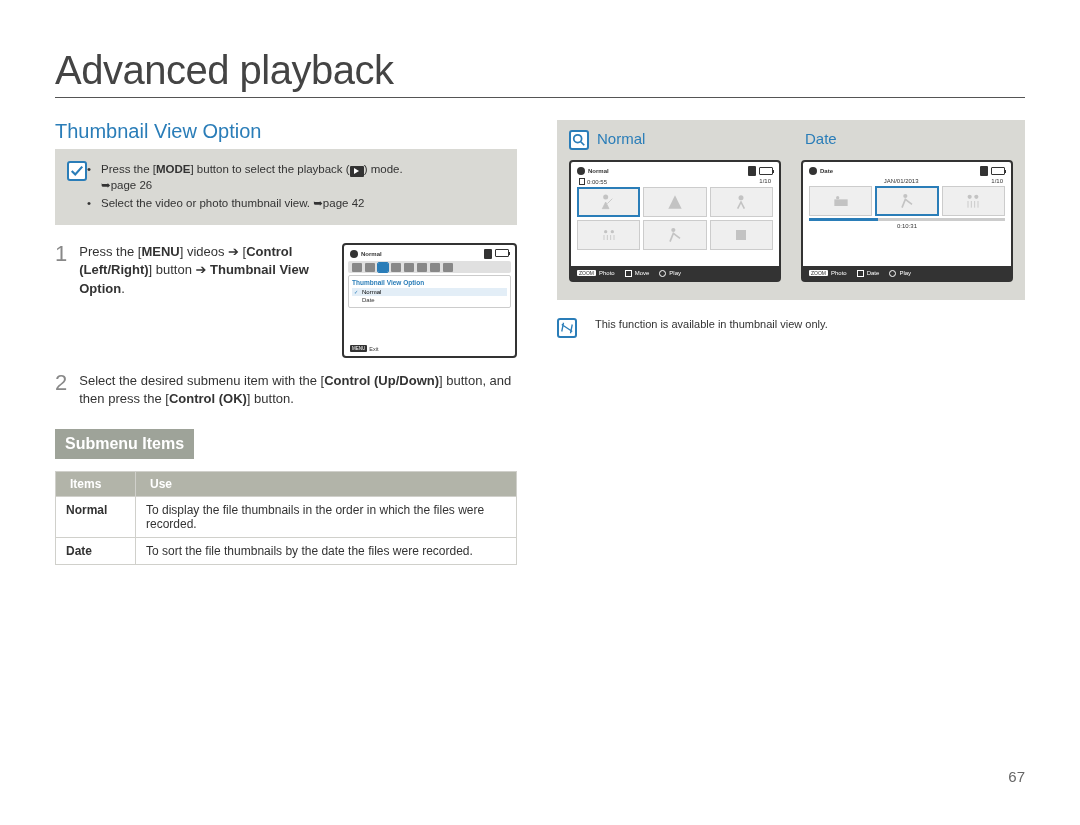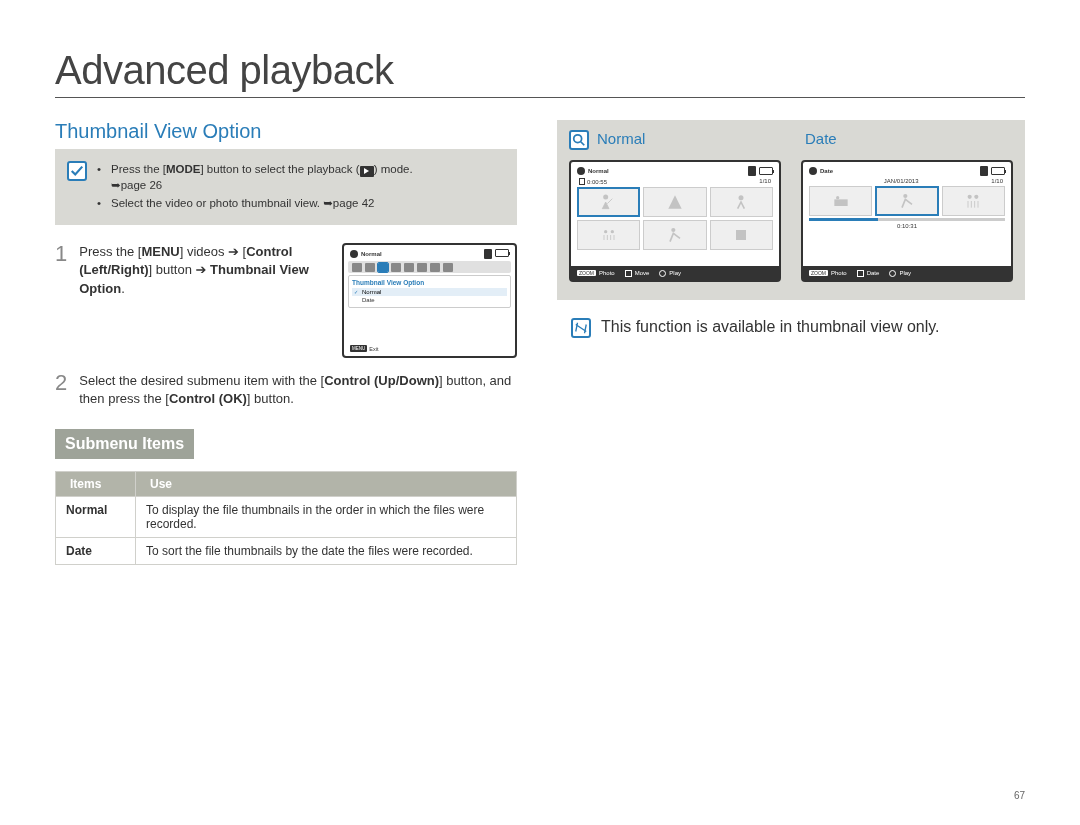--- a/index.html
+++ b/index.html
@@ -30,21 +30,21 @@
     color: #2a7db8;
     font-size: 20px;
     font-weight: 400;
     margin-bottom: 6px;
   }
   .para { font-size: 13px; line-height: 1.35; color: #333; margin-bottom: 12px; }
   .gray-callout {
     background: #d9d9d4;
     padding: 12px 14px 12px 12px;
     display: flex;
-    gap: 10px;
+    gap: 0;
     font-size: 11.5px;
     margin-bottom: 18px;
   }
   .gray-callout ul { list-style: none; }
   .gray-callout li { position: relative; padding-left: 14px; line-height: 1.4; margin-bottom: 2px; }
   .gray-callout li::before { content: "•"; position: absolute; left: 0; }
   .callout-icon, .info-icon, .mag-icon {
     display: inline-flex;
     width: 20px; height: 20px;
     border: 2px solid #2a7db8;
@@ -152,27 +152,27 @@
   .thumb.sel { border: 2px solid #2a7db8; }
   .thumb svg { width: 20px; height: 20px; opacity: 0.5; }
   .lcd-bottom-bar { position:absolute; left:0; right:0; bottom:0; height:14px; background:#333; display:flex; align-items:center; gap:10px; padding:0 6px; font-size:6px; color:#fff; }
   .lcd-bottom-bar span { display:flex; align-items:center; gap:3px; }
   .lcd-bottom-bar .btn-box { background:#fff; color:#333; padding:0 2px; border-radius:1px; font-size:5px; }
   .lcd-bottom-bar .ico { width:7px; height:7px; border:1px solid #fff; }
   .timeline { height:3px; background:#ccc; margin:2px 0 8px 0; position:relative; }
   .timeline::before { content:""; position:absolute; left:0; top:0; height:100%; width:35%; background:#2a7db8; }
   .timeline-label { text-align:center; font-size:6px; margin-top:-6px; margin-bottom:4px; }
 
-  .info-row { display: flex; gap: 10px; font-size: 16px; align-items: flex-start; margin-left: 14px; }
+  .info-row { display: flex; gap: 18px; font-size: 11px; align-items: flex-start; }
 
   .page-num {
     position: absolute;
-    bottom: 24px;
+    bottom: 40px;
     right: 55px;
-    font-size: 10px;
+    font-size: 15px;
     color: #666;
   }
 </style>
 </head>
 <body>
 
 <div class="page">
   <h1 class="page-title">Advanced playback</h1>
 
   <div class="cols">

